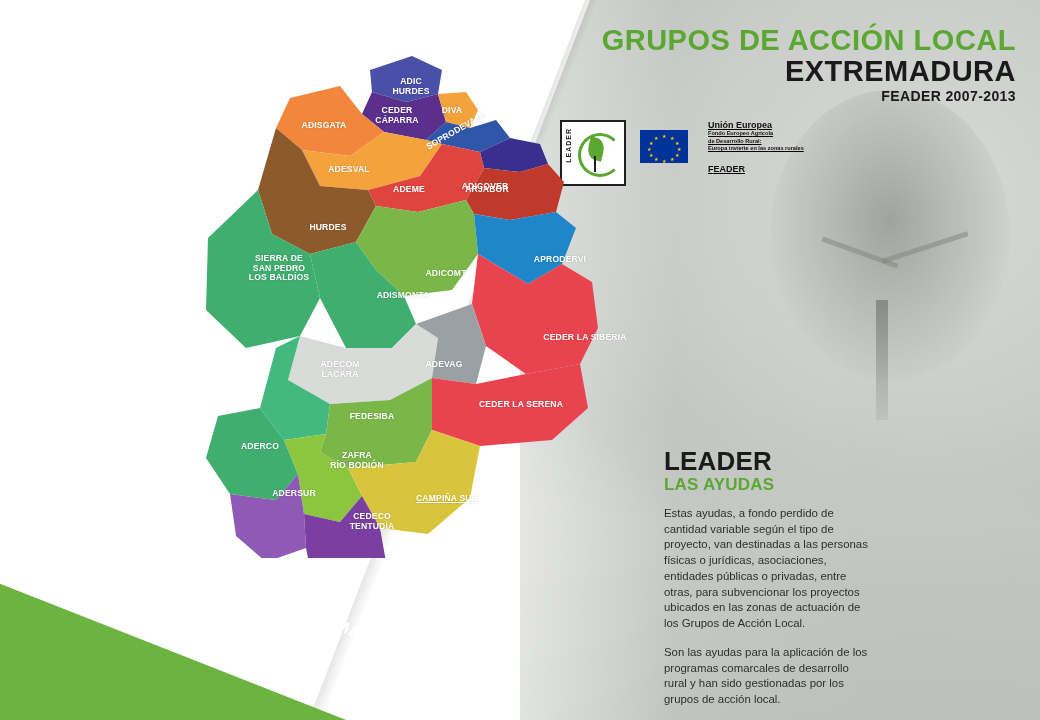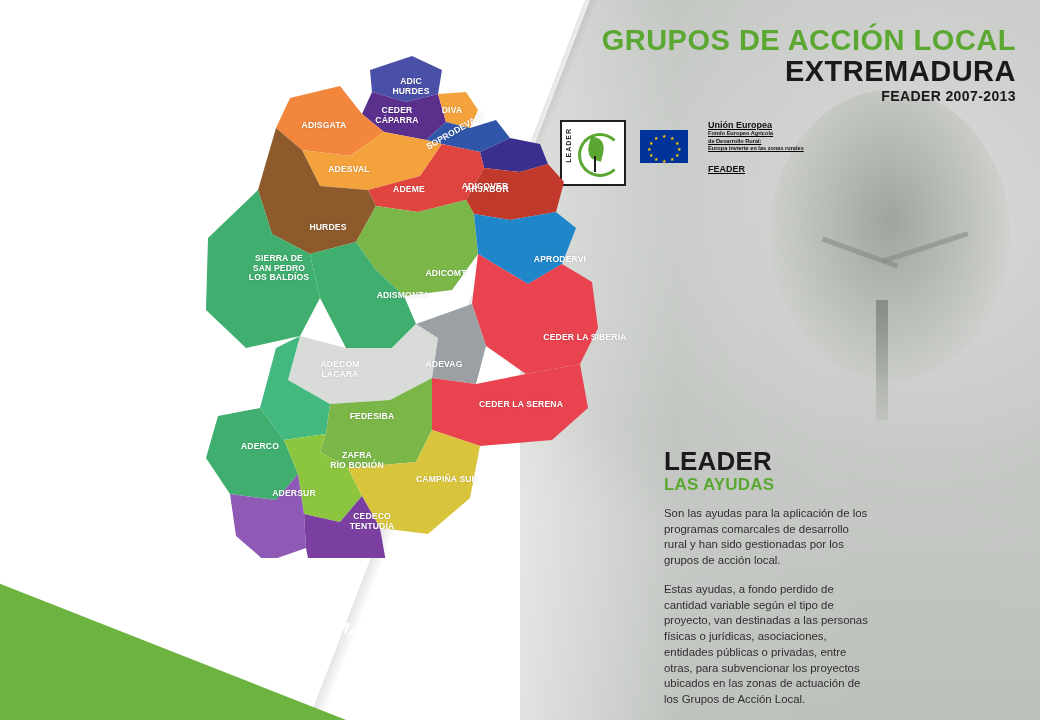--- a/index.html
+++ b/index.html
@@ -227,31 +227,31 @@
     <div class="mlabel" style="left:190px;top:243px;width:66px;">ADISMONTA</div>
     <div class="mlabel" style="left:327px;top:285px;width:92px;margin-left:32px;">CEDER LA SIBERIA</div>
     <div class="mlabel" style="left:131px;top:312px;width:58px;">ADECOM
 LÁCARA</div>
     <div class="mlabel" style="left:237px;top:312px;width:54px;">ADEVAG</div>
     <div class="mlabel" style="left:295px;top:352px;width:92px;">CEDER LA SERENA</div>
     <div class="mlabel" style="left:161px;top:364px;width:62px;">FEDESIBA</div>
     <div class="mlabel" style="left:53px;top:394px;width:54px;">ADERCO</div>
     <div class="mlabel" style="left:146px;top:403px;width:62px;">ZAFRA
 RÍO BODIÓN</div>
-    <div class="mlabel" style="left:230px;top:427px;width:74px;">CAMPIÑA SUR</div>
+    <div class="mlabel" style="left:230px;top:446px;width:74px;text-decoration:underline;">CAMPIÑA SUR</div>
     <div class="mlabel" style="left:85px;top:441px;width:58px;">ADERSUR</div>
     <div class="mlabel" style="left:163px;top:464px;width:58px;">CEDECO
 TENTUDÍA</div>
   </div>
 
   <div class="leader-side">
     <div class="ls-t1">LEADER</div>
     <div class="ls-t2">LAS AYUDAS</div>
+    <div class="ls-p">Estas ayudas, a fondo perdido de cantidad variable según el tipo de proyecto, van destinadas a las personas físicas o jurídicas, asociaciones, entidades públicas o privadas, entre otras, para  subvencionar los proyectos ubicados en las zonas de actuación de los Grupos de Acción Local.</div>
     <div class="ls-p">Son las ayudas para la aplicación de los programas comarcales de desarrollo rural y han  sido gestionadas por los grupos de acción local.</div>
-    <div class="ls-p">Estas ayudas, a fondo perdido de cantidad variable según el tipo de proyecto, van destinadas a las personas físicas o jurídicas, asociaciones, entidades públicas o privadas, entre otras, para  subvencionar los proyectos ubicados en las zonas de actuación de los Grupos de Acción Local.</div>
   </div>
 
   <div class="ribbon-wrap">
     <div class="ribbon-green2"></div>
     <div class="ribbon-green"></div>
     <div class="ribbon-teal"></div>
     <div class="ribbon-text">BALANCE PROGRAMA LEADER 2009/2015</div>
     <div class="redex">
       <span>redex</span>
     </div>

